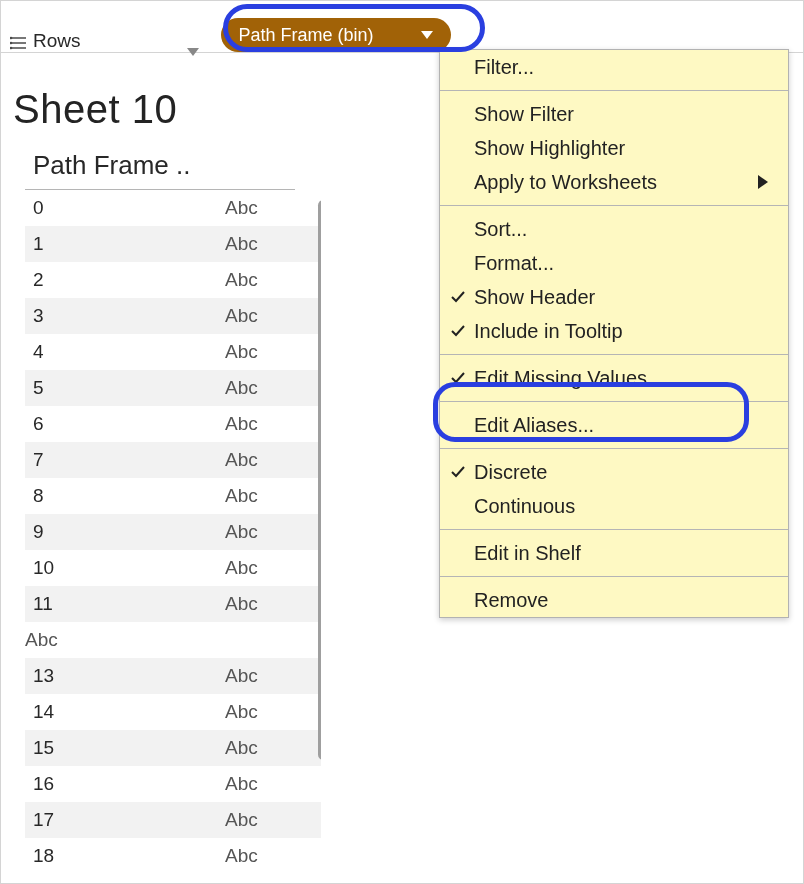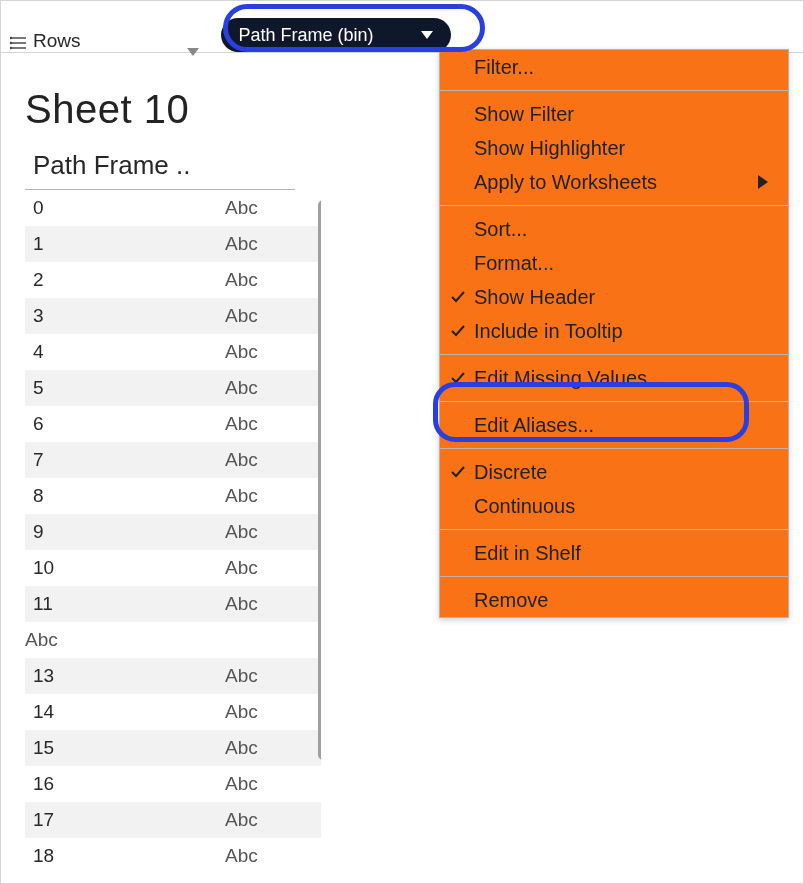--- a/index.html
+++ b/index.html
@@ -40,21 +40,21 @@
   .shelf-dropdown {
     position: absolute;
     right: 22px;
     top: 50%;
     transform: translateY(-50%);
   }
   .shelf-dropdown svg { display:block; }
   .pill {
     display: flex;
     align-items: center;
-    background: #0f172a;
+    background: #a16207;
     color: #fff;
     border-radius: 22px;
     height: 34px;
     padding: 0 18px 0 18px;
     font-size: 18px;
     cursor: pointer;
     width: 230px;
     justify-content: space-between;
   }
   .pill span.caret {
@@ -71,21 +71,21 @@
     left: 222px;
     top: 3px;
     width: 262px;
     height: 48px;
     z-index: 50;
   }
   .sheet-title {
     font-size: 40px;
     font-weight: 300;
     color: #232323;
-    padding: 34px 0 18px 24px;
+    padding: 34px 0 18px 12px;
     letter-spacing: 0.5px;
   }
   .table-wrapper {
     position: relative;
     padding-left: 24px;
     width: 320px;
   }
   .col-header {
     font-size: 26px;
     color: #282828;
@@ -122,21 +122,21 @@
     height: 560px;
     background: #9f9f9f;
     border-radius: 6px;
   }
   
   .context-menu {
     position: absolute;
     left: 438px;
     top: 48px;
     width: 350px;
-    background: #f97316;
+    background: #fef9c3;
     border: 1px solid #b2b2b2;
     box-shadow: 0 2px 6px rgba(0,0,0,0.2);
     z-index: 40;
   }
   .menu-item {
     display: flex;
     align-items: center;
     height: 34px;
     font-size: 20px;
     color: #222;

